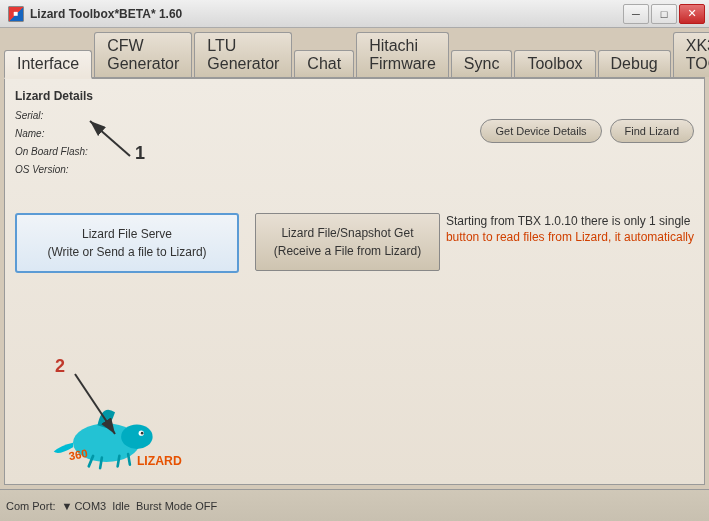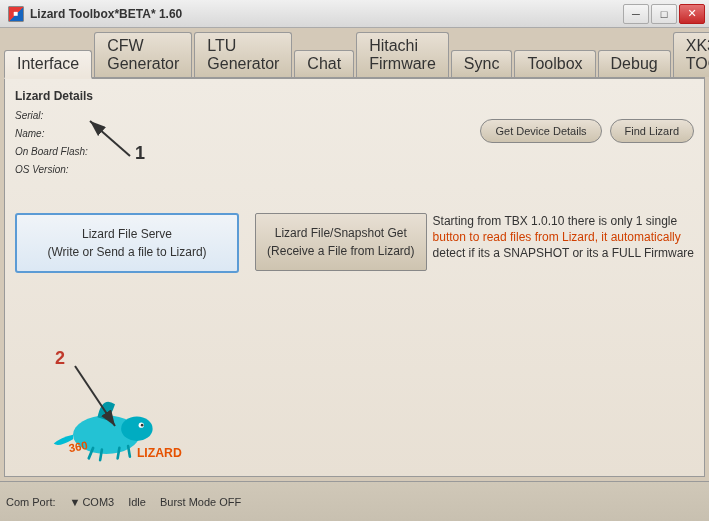--- a/index.html
+++ b/index.html
@@ -170,26 +170,26 @@
       color: #333;
       line-height: 16px;
     }
     .info-text .highlight {
       color: #d04000;
     }
 
     
     .status-bar {
       background: linear-gradient(to bottom, #d0c8b8, #c8c0b0);
-      height: 40px;
+      height: 32px;
       border-top: 1px solid #999;
       display: flex;
       align-items: center;
       padding: 0 6px;
-      gap: 14px;
+      gap: 6px;
       font-size: 11px;
       color: #333;
     }
     .com-port-select {
       display: flex;
       align-items: center;
       gap: 2px;
     }
 
     
@@ -278,21 +278,20 @@
         </button>
       </div>
       <div class="right-col" style="display:flex; flex-direction:row; gap:6px;">
         <button class="btn-file-snapshot">
           <div>Lizard File/Snapshot Get</div>
           <div>(Receive a File from Lizard)</div>
         </button>
         <div class="info-text">
           <span>Starting from TBX 1.0.10 there is only 1 single</span><br>
           <span class="highlight">button to read files from Lizard, it automatically</span><br>
-          <span>detect if its a SNAPSHOT or its a FULL Firmware</span>
         </div>
       </div>
     </div>
 
     <div style="flex:1; position:relative; display:flex; align-items:flex-end;">
 
       <svg width="180" height="120" style="position:absolute; bottom:10px; left:20px; pointer-events:none;">
         <defs>
           <marker id="arrowhead2" markerWidth="8" markerHeight="6" refX="8" refY="3" orient="auto">
             <polygon points="0 0, 8 3, 0 6" fill="#333"></polygon>

